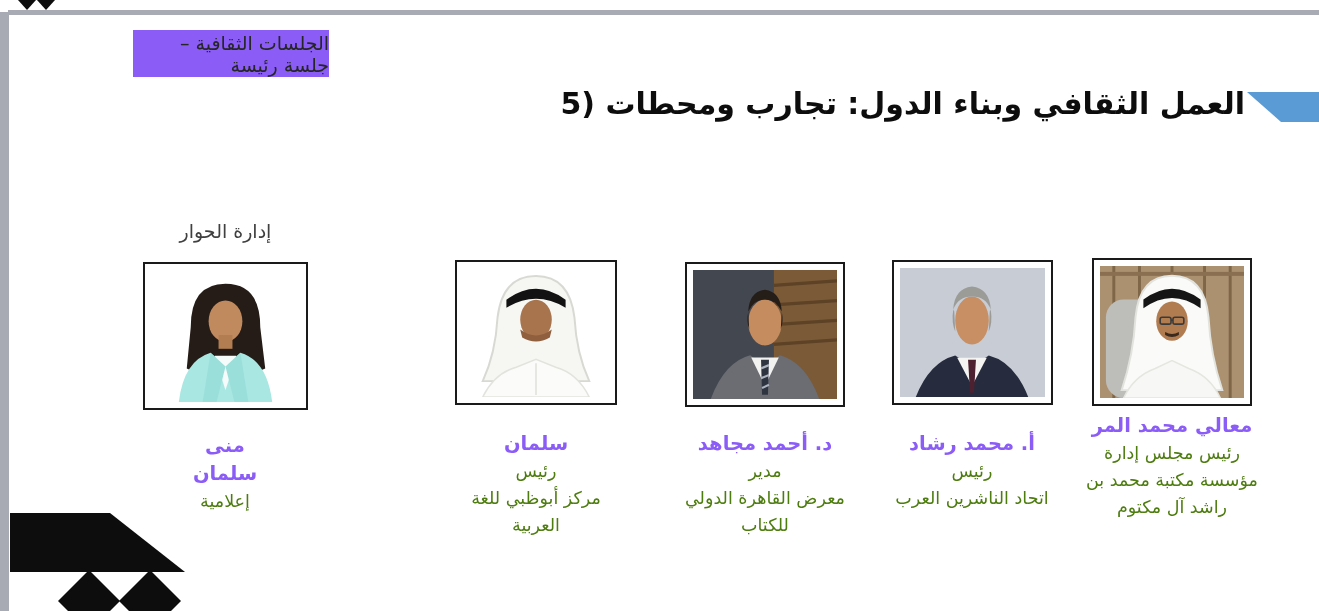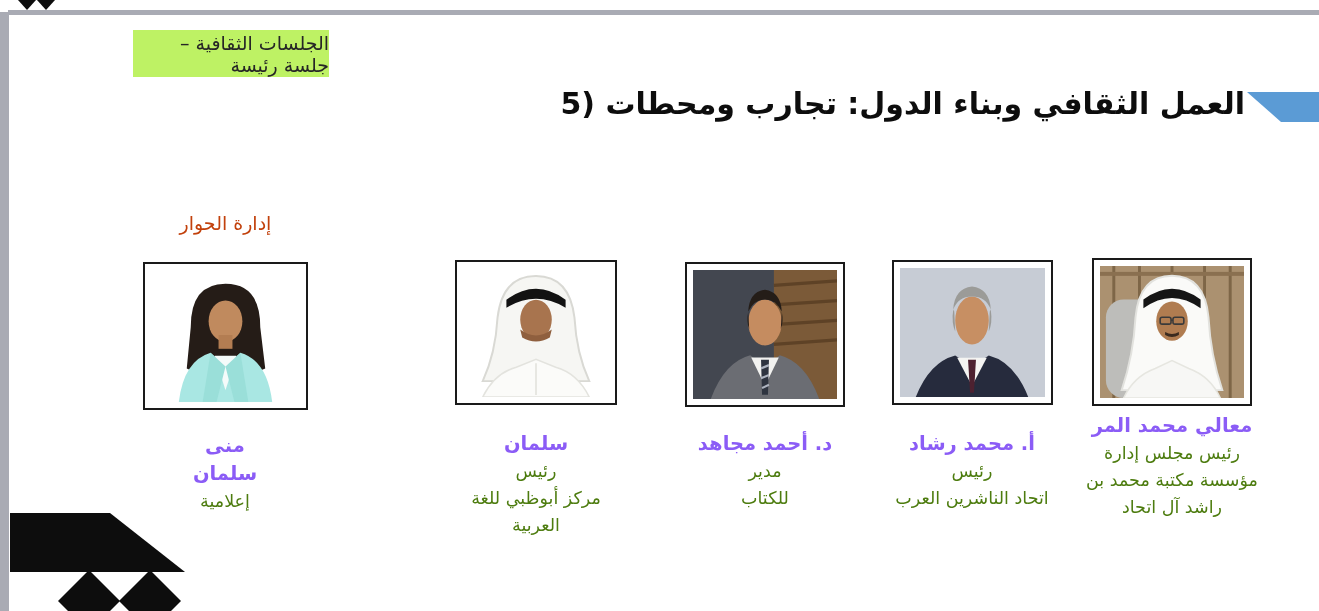--- a/index.html
+++ b/index.html
@@ -5,32 +5,32 @@
   html,body{margin:0;padding:0;background:#ffffff;}
   .stage{
     position:relative;width:1319px;height:611px;overflow:hidden;background:#ffffff;
     font-family:"DejaVu Sans",sans-serif;color:#1a1a1a;
   }
   
   .side-bar{position:absolute;left:0;top:12px;width:9px;height:599px;background:#a9abb4;}
   .top-line{position:absolute;left:8px;top:10px;width:1311px;height:5px;background:#a9abb4;}
   .top-diamonds{position:absolute;left:16px;top:0;}
   .session-badge{
-    position:absolute;left:133px;top:30px;width:196px;height:47px;background:#bef264;
+    position:absolute;left:133px;top:30px;width:196px;height:47px;background:#8b5cf6;
     display:flex;align-items:center;justify-content:center;
     font-size:19px;color:#262626;direction:rtl;
   }
   .title-accent{position:absolute;left:1245px;top:90px;}
   .slide-title{
     position:absolute;right:74px;top:86px;direction:rtl;text-align:right;
     font-size:30px;font-weight:bold;color:#0d0d0d;white-space:nowrap;
   }
   .moderator-label{
-    position:absolute;left:118px;top:212px;width:215px;text-align:center;
-    font-size:19px;color:#c2410c;direction:rtl;
+    position:absolute;left:118px;top:220px;width:215px;text-align:center;
+    font-size:19px;color:#404040;direction:rtl;
   }
   
   .photo-frame{
     position:absolute;box-sizing:border-box;border:2px solid #1a1a1a;background:#ffffff;padding:6px;
   }
   .photo-frame svg{display:block;width:100%;height:100%;}
   .f-mona   {left:143px;top:262px;width:165px;height:148px;}
   .f-ali    {left:455px;top:260px;width:162px;height:145px;}
   .f-megahed{left:685px;top:262px;width:160px;height:145px;}
   .f-rashad {left:892px;top:260px;width:161px;height:145px;}
@@ -166,34 +166,35 @@
   <div class="caption c-ali">
     <div class="name-line">سلمان</div>
     <div class="role-line">رئيس</div>
     <div class="role-line">مركز أبوظبي للغة</div>
     <div class="role-line">العربية</div>
   </div>
 
   <div class="caption c-megahed">
     <div class="name-line">د. أحمد مجاهد</div>
     <div class="role-line">مدير</div>
+    <div class="role-line">معرض القاهرة الدولي</div>
     <div class="role-line">للكتاب</div>
   </div>
 
   <div class="caption c-rashad">
     <div class="name-line">أ. محمد رشاد</div>
     <div class="role-line">رئيس</div>
     <div class="role-line">اتحاد الناشرين العرب</div>
   </div>
 
   <div class="caption c-almurr">
     <div class="name-line">معالي محمد المر</div>
     <div class="role-line">رئيس مجلس إدارة</div>
     <div class="role-line">مؤسسة مكتبة محمد بن</div>
-    <div class="role-line">راشد آل اتحاد</div>
+    <div class="role-line">راشد آل مكتوم</div>
   </div>
 
   <svg class="bottom-decor" width="200" height="107" viewBox="0 0 200 107">
     <polygon points="10,9 110,9 185,68 10,68" fill="#0d0d0d"></polygon>
     <polygon points="58,97 89,66 120,97 89,128" fill="#0d0d0d"></polygon>
     <polygon points="119,97 150,66 181,97 150,128" fill="#0d0d0d"></polygon>
   </svg>
 
 </div>
 

